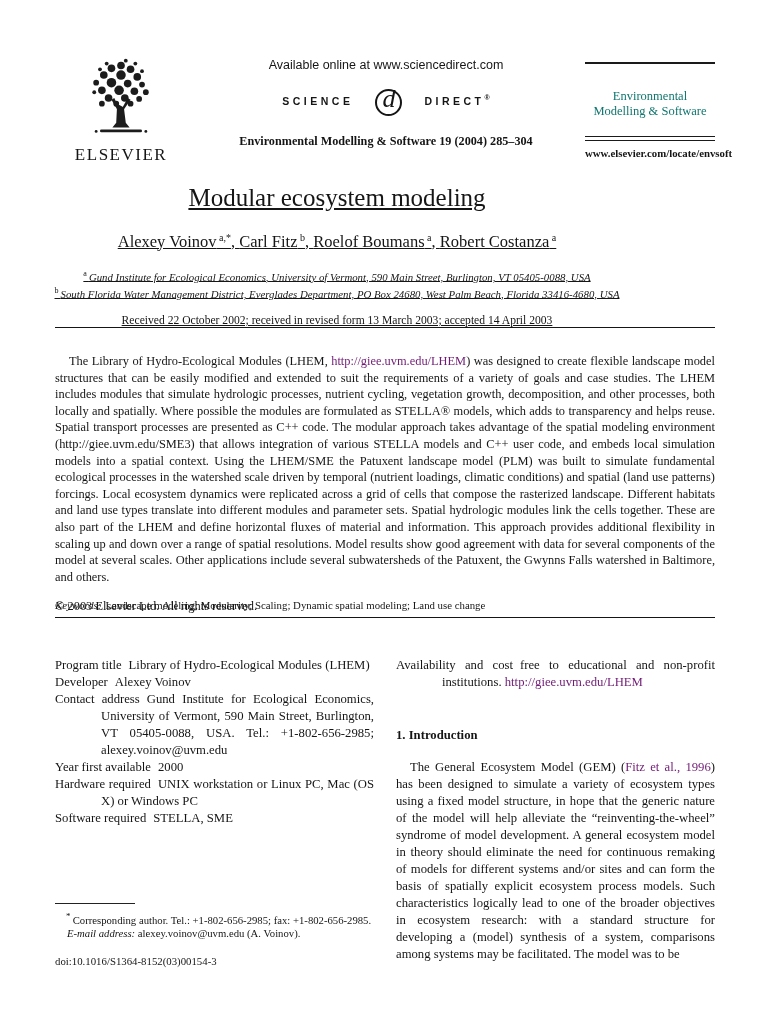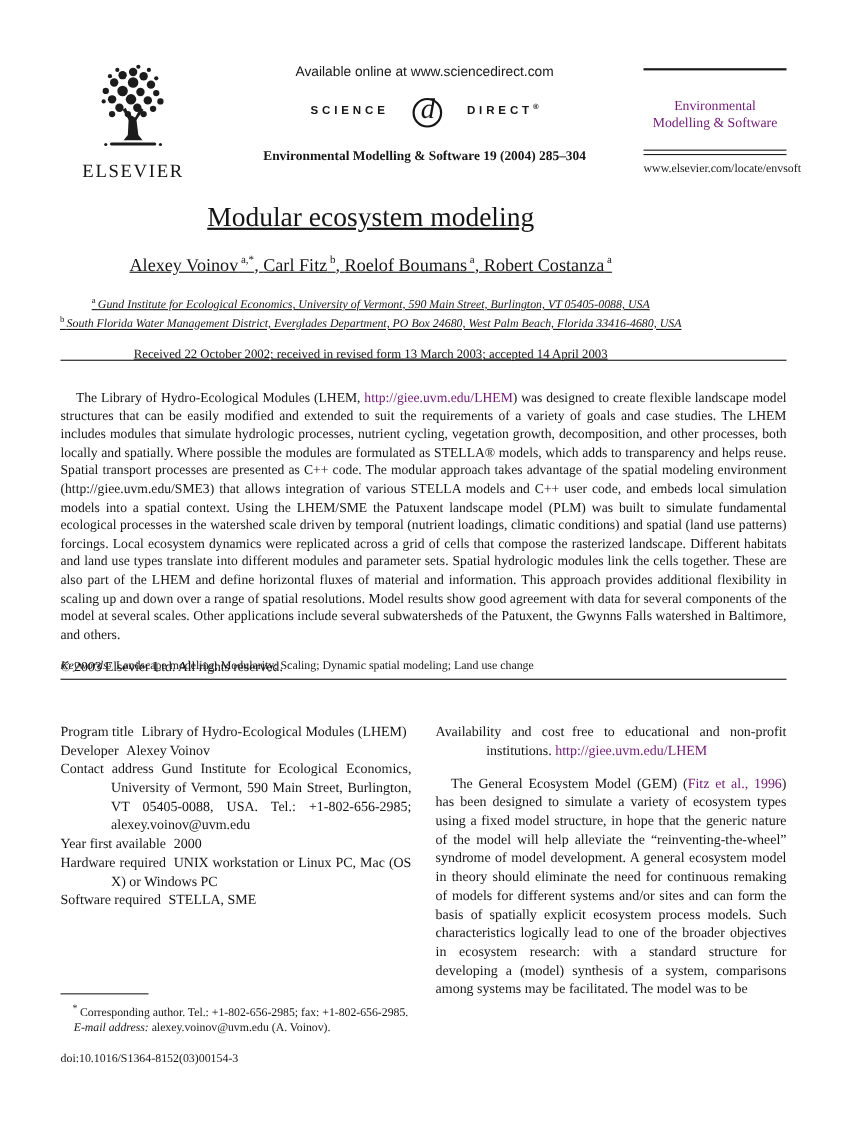--- a/index.html
+++ b/index.html
@@ -14,23 +14,23 @@
   .available-online{font-family:"Liberation Sans","DejaVu Sans",sans-serif;font-size:12.5px;margin-top:4px;}
   .sd-logo{margin-top:15px;display:flex;align-items:center;justify-content:center;gap:20px;}
   .sd-word{font-family:"Liberation Sans","DejaVu Sans",sans-serif;font-weight:bold;font-size:10.5px;letter-spacing:3.5px;}
   .sd-circle{display:inline-flex;align-items:flex-end;justify-content:center;width:23px;height:23px;
              border:2px solid #151515;border-radius:50%;margin:0 2px;position:relative;top:2px;}
   .sd-d{font-style:italic;font-size:26px;line-height:20px;position:relative;top:-5px;}
   .sd-reg{font-size:7px;vertical-align:super;letter-spacing:0;}
   .citation{margin-top:20px;font-weight:bold;font-size:12.2px;}
   .right-col{width:130px;}
   .rule-top{height:2px;background:#1a1a1a;margin-top:8px;}
-  .jname{margin-top:25px;font-size:12.5px;line-height:15px;color:#701a75;text-align:center;}
+  .jname{margin-top:25px;font-size:12.5px;line-height:15px;color:#0f766e;text-align:center;}
   .rule-dbl{margin-top:17px;border-top:1.5px solid #1a1a1a;border-bottom:1.5px solid #1a1a1a;height:3px;}
-  .jurl{margin-top:6px;font-weight:normal;font-size:10.8px;text-align:center;}
+  .jurl{margin-top:6px;font-weight:bold;font-size:10.8px;text-align:center;}
 
   
   .titleblock{position:absolute;left:0;top:184px;width:674px;text-align:center;text-decoration:underline;}
   .title{font-size:25px;}
   .authors{margin-top:19px;font-size:16.5px;}
   .authors sup{font-size:10px;}
   .affils{margin-top:15px;font-style:italic;font-size:10.8px;line-height:14.5px;}
   .affils sup{font-size:8px;font-style:normal;}
   .received{margin-top:13px;font-size:11.6px;}
 
@@ -164,20 +164,21 @@
       <div class="sw-entry"><span class="sw-label">Program title</span><span>Library of Hydro-Ecological Modules (LHEM)</span></div>
       <div class="sw-entry"><span class="sw-label">Developer</span><span>Alexey Voinov</span></div>
       <div class="sw-entry"><span class="sw-label">Contact address</span><span>Gund Institute for Ecological Economics, University of Vermont, 590 Main Street, Burlington, VT 05405-0088, USA. Tel.: +1-802-656-2985; alexey.voinov@uvm.edu</span></div>
       <div class="sw-entry"><span class="sw-label">Year first available</span><span>2000</span></div>
       <div class="sw-entry"><span class="sw-label">Hardware required</span><span>UNIX workstation or Linux PC, Mac (OS X) or Windows PC</span></div>
       <div class="sw-entry"><span class="sw-label">Software required</span><span>STELLA, SME</span></div>
     </div>
 
     <div class="col">
       <div class="avail"><span class="sw-label">Availability and cost</span><span>free to educational and non-profit institutions. </span><span class="link">http://giee.uvm.edu/LHEM</span></div>
+      <div class="intro-head">1. Introduction</div>
       <p class="intro-p"><span>The General Ecosystem Model (GEM) (</span><span class="link">Fitz et al., 1996</span><span>) has been designed to simulate a variety of ecosystem types using a fixed model structure, in hope that the generic nature of the model will help alleviate the “reinventing-the-wheel” syndrome of model development. A general ecosystem model in theory should eliminate the need for continuous remaking of models for different systems and/or sites and can form the basis of spatially explicit ecosystem process models. Such characteristics logically lead to one of the broader objectives in ecosystem research: with a standard structure for developing a (model) synthesis of a system, comparisons among systems may be facilitated. The model was to be</span></p>
     </div>
   </div>
 
   <div class="bottomblock">
     <hr class="fn-rule">
     <div class="fn-p"><sup>* </sup><span>Corresponding author. Tel.: +1-802-656-2985; fax: +1-802-656-2985.</span></div>
     <div class="fn-email"><span class="fn-email-label">E-mail address:</span><span> alexey.voinov@uvm.edu (A. Voinov).</span></div>
     <div class="imprint">
       <div>doi:10.1016/S1364-8152(03)00154-3</div>

